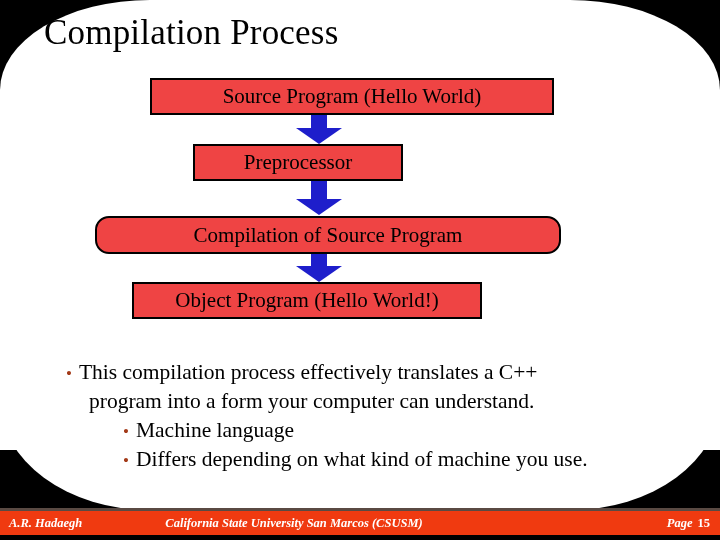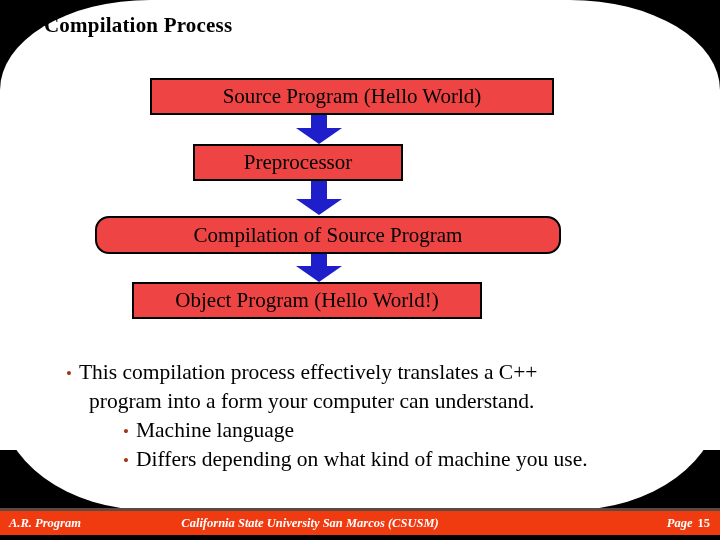--- a/index.html
+++ b/index.html
@@ -32,22 +32,22 @@
     width: 720px;
     height: 330px;
     background: #ffffff;
   }
 
   
   #title {
     position: absolute;
     left: 44px;
     top: 13px;
-    font-size: 21px;
-    font-weight: bold;
+    font-size: 35px;
+    font-weight: normal;
     color: #000000;
     letter-spacing: 0.2px;
     white-space: nowrap;
   }
 
   
   .flow-box {
     position: absolute;
     background: #ef4444;
     border: 2px solid #000000;
@@ -150,21 +150,21 @@
   .foot-txt {
     position: absolute;
     color: #ffffff;
     font-weight: bold;
     font-style: italic;
     font-size: 12.5px;
     line-height: 24px;
     white-space: nowrap;
   }
   #foot-author { left: 9px;  top: 511px; }
-  #foot-center { left: 16px; top: 511px; width: 588px; text-align: center; }
+  #foot-center { left: 0; top: 511px; width: 588px; text-align: center; }
   #foot-page   { right: 10px; top: 511px; }
   #foot-page .pg-label { font-style: italic; }
   #foot-page .pg-num { font-style: normal; margin-left: 5px; }
 </style>
 </head>
 <body>
 
 <div id="slide">
 
   <div id="panel"></div>
@@ -216,20 +216,20 @@
       <span>Machine language</span>
     </div>
     <div class="b-line b-l2">
       <span class="bullet-dot">•</span>
       <span>Differs depending on what kind of machine you use.</span>
     </div>
   </div>
 
   <div id="footer-rule"></div>
   <div id="footer-bar"></div>
-  <div class="foot-txt" id="foot-author">A.R. Program</div>
+  <div class="foot-txt" id="foot-author">A.R. Hadaegh</div>
   <div class="foot-txt" id="foot-center">California State University San Marcos (CSUSM)</div>
   <div class="foot-txt" id="foot-page">
     <span class="pg-label">Page</span><span class="pg-num">15</span>
   </div>
   <div id="footer-bottom-rule"></div>
 
 </div>
 
 </body></html>

